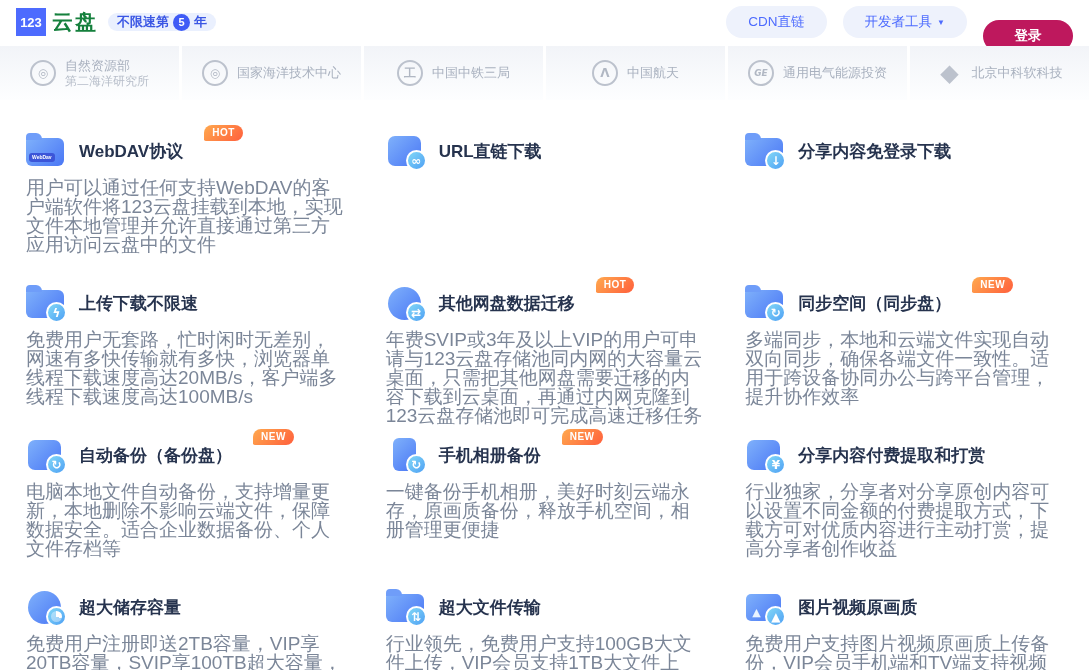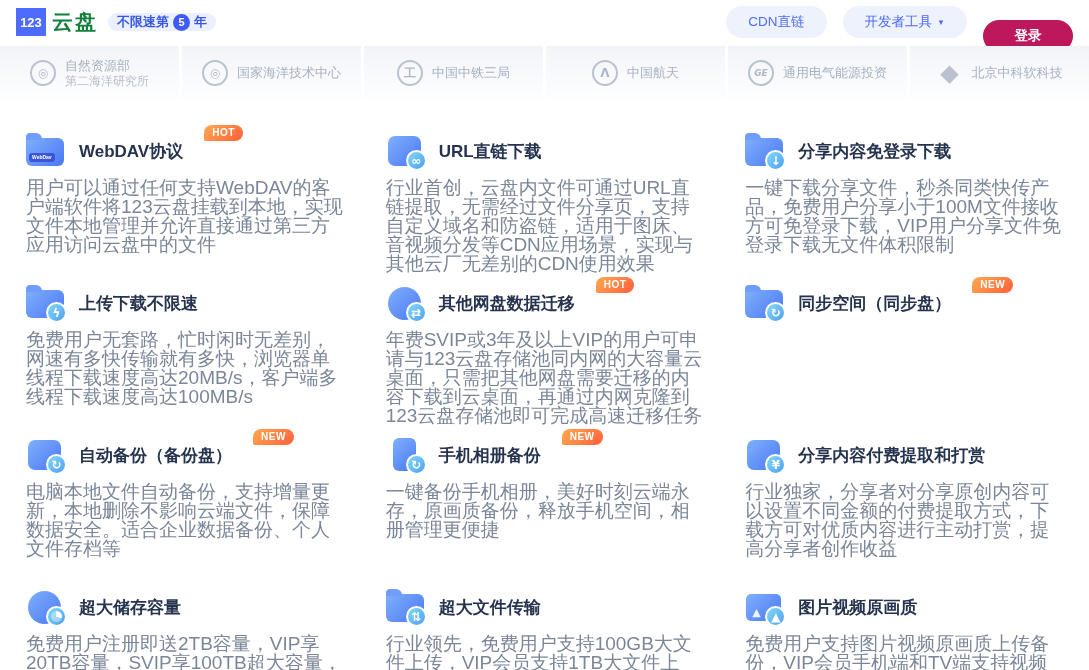--- a/index.html
+++ b/index.html
@@ -157,32 +157,30 @@
   </div>
     <div class="card">
     <div class="card-head">
       <span class="f-icon">
         <span class="ibase card"></span>
       <span class="glyph-badge">∞</span>
         </span>
       <span class="f-title">URL直链下载</span>
 
     </div>
-    <p class="f-desc">行业首创，云盘内文件可通过URL直链提取，无需经过文件分享页，支持自定义域名和防盗链，适用于图床、音视频分发等CDN应用场景，实现与其他云厂无差别的CDN使用效果</p>
   </div>
     <div class="card">
     <div class="card-head">
       <span class="f-icon">
         <span class="ibase folder"></span>
       <span class="glyph-badge">↓</span>
         </span>
       <span class="f-title">分享内容免登录下载</span>
 
     </div>
-    <p class="f-desc">一键下载分享文件，秒杀同类快传产品，免费用户分享小于100M文件接收方可免登录下载，VIP用户分享文件免登录下载无文件体积限制</p>
   </div>
     <div class="card">
     <div class="card-head">
       <span class="f-icon">
         <span class="ibase folder"></span>
       <span class="glyph-badge">ϟ</span>
         </span>
       <span class="f-title">上传下载不限速</span>
 
     </div>
@@ -201,20 +199,21 @@
   </div>
     <div class="card">
     <div class="card-head">
       <span class="f-icon">
         <span class="ibase folder"></span>
       <span class="glyph-badge">↻</span>
         </span>
       <span class="f-title">同步空间（同步盘）</span>
       <span class="f-badge">NEW</span>
     </div>
+    <p class="f-desc">多端同步，本地和云端文件实现自动双向同步，确保各端文件一致性。适用于跨设备协同办公与跨平台管理，提升协作效率</p>
   </div>
     <div class="card">
     <div class="card-head">
       <span class="f-icon">
         <span class="ibase card"></span>
       <span class="glyph-badge">↻</span>
         </span>
       <span class="f-title">自动备份（备份盘）</span>
       <span class="f-badge">NEW</span>
     </div>

